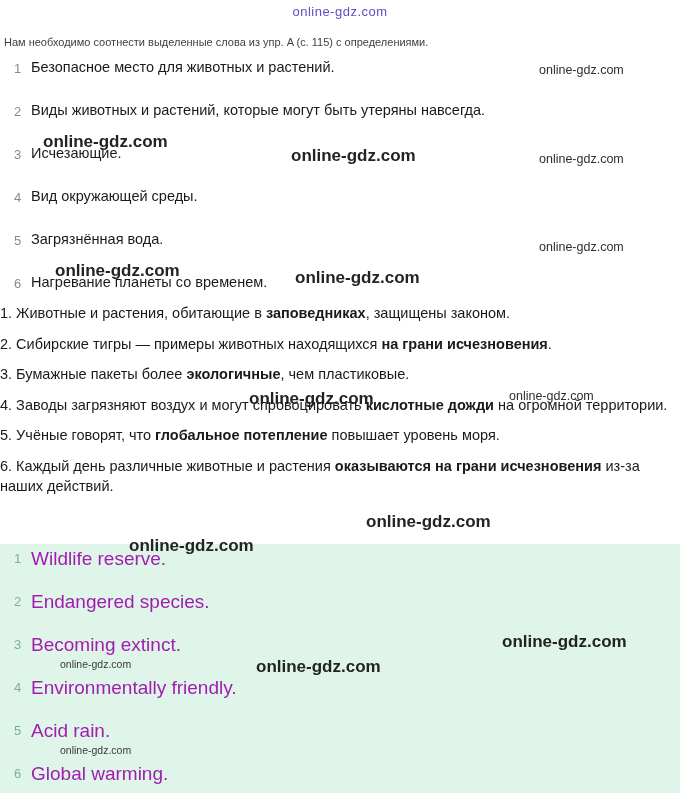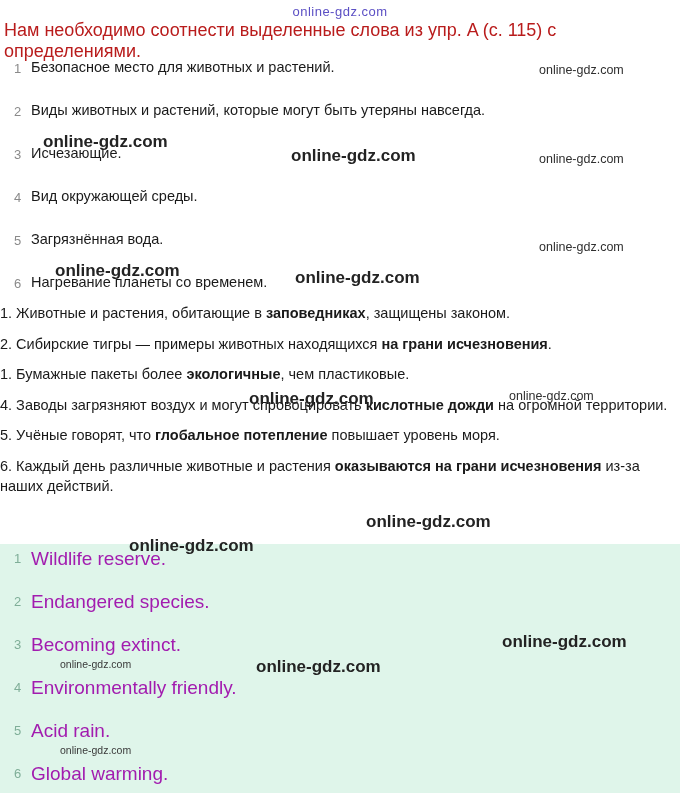--- a/index.html
+++ b/index.html
@@ -30,25 +30,25 @@
     width: 680px;
     text-align: center;
     font-size: 13px;
     color: #5b4fc4;
     letter-spacing: 0.5px;
   }
 
   
   .intro {
     position: absolute;
-    top: 20px;
+    top: 36px;
     left: 4px;
     width: 660px;
-    font-size: 18px;
-    color: #b91c1c;
+    font-size: 11px;
+    color: #404040;
   }
 
   
   .ru-list {
     position: absolute;
     top: 55px;
     left: 0;
     width: 680px;
   }
   .ru-item {
@@ -161,21 +161,21 @@
     </div>
     <div class="ru-item">
       <span class="num">6</span>
       <span class="txt">Нагревание планеты со временем.</span>
     </div>
   </div>
 
   <div class="sent-block">
     <div class="sent"><span>1. Животные и растения, обитающие в </span><b>заповедниках</b><span>, защищены законом.</span></div>
     <div class="sent"><span>2. Сибирские тигры — примеры животных находящихся </span><b>на грани исчезновения</b><span>.</span></div>
-    <div class="sent"><span>1. Бумажные пакеты более </span><b>экологичные</b><span>, чем пластиковые.</span></div>
+    <div class="sent"><span>3. Бумажные пакеты более </span><b>экологичные</b><span>, чем пластиковые.</span></div>
     <div class="sent"><span>4. Заводы загрязняют воздух и могут спровоцировать </span><b>кислотные дожди</b><span> на огромной территории.</span></div>
     <div class="sent"><span>5. Учёные говорят, что </span><b>глобальное потепление</b><span> повышает уровень моря.</span></div>
     <div class="sent"><span>6. Каждый день различные животные и растения </span><b>оказываются на грани исчезновения</b><span> из-за наших действий.</span></div>
   </div>
 
   <div class="green-panel">
     <div class="en-item">
       <span class="num">1</span>
       <span class="txt">Wildlife reserve.</span>
     </div>

